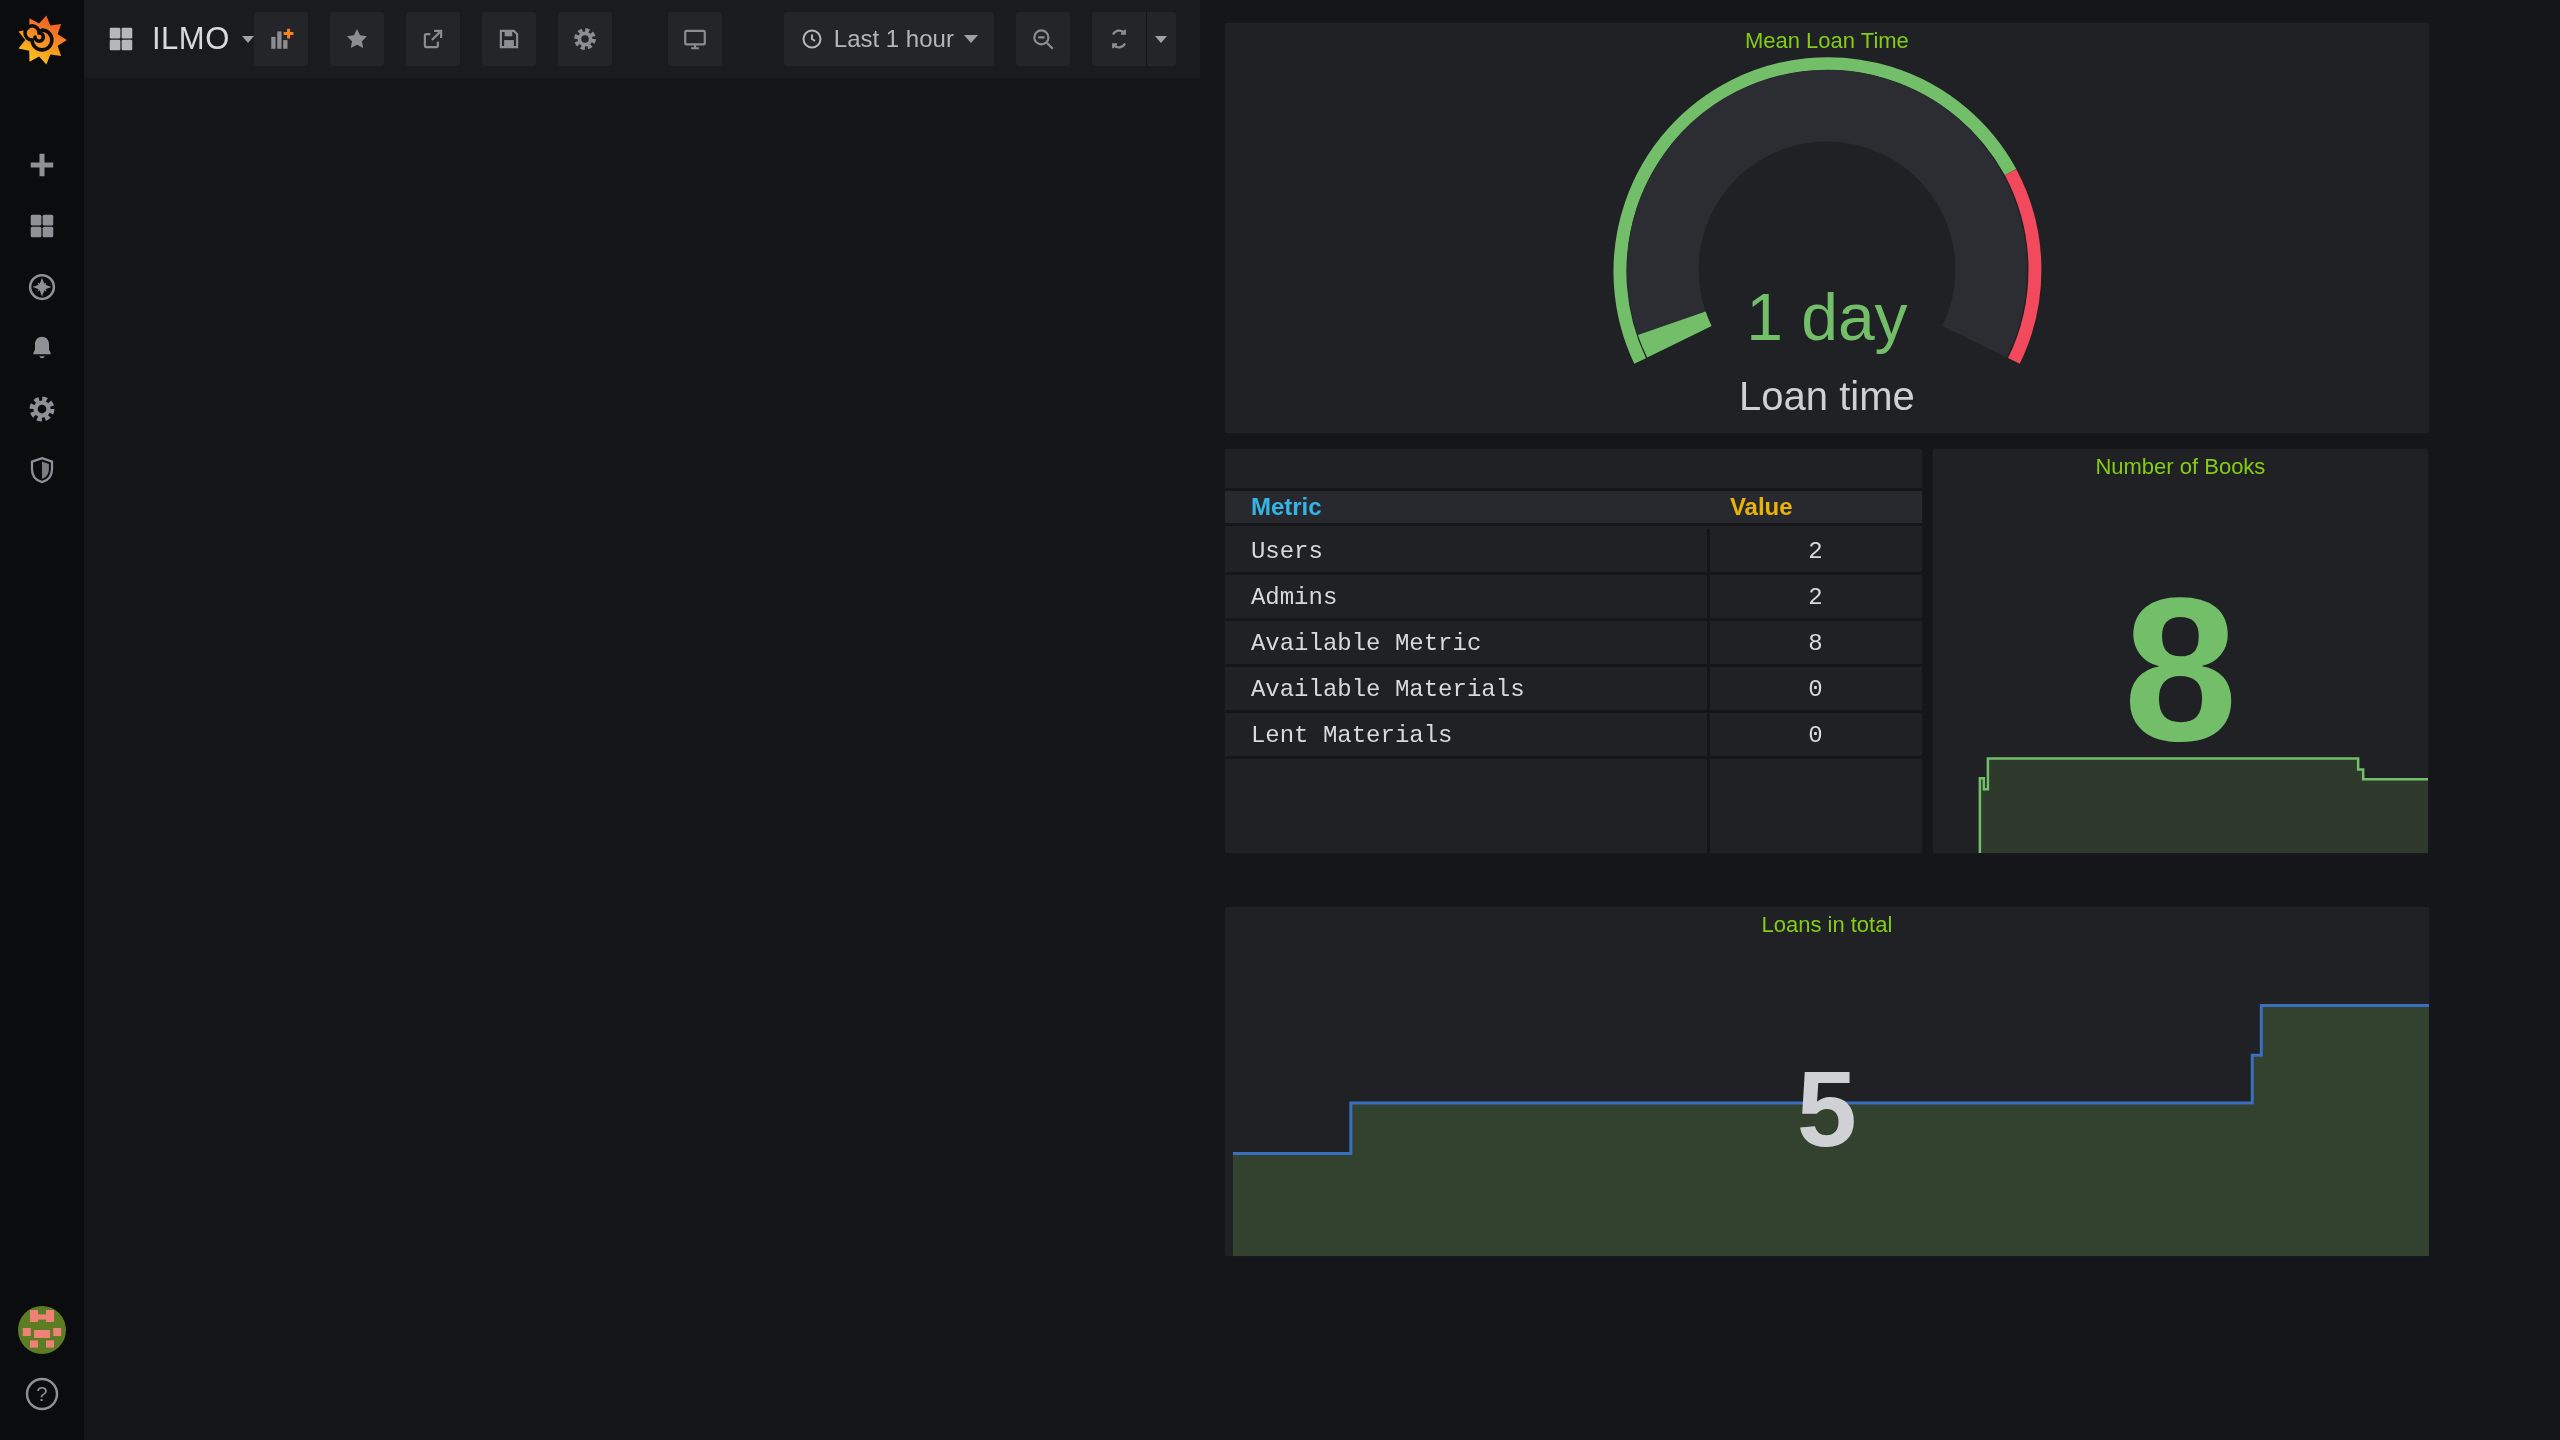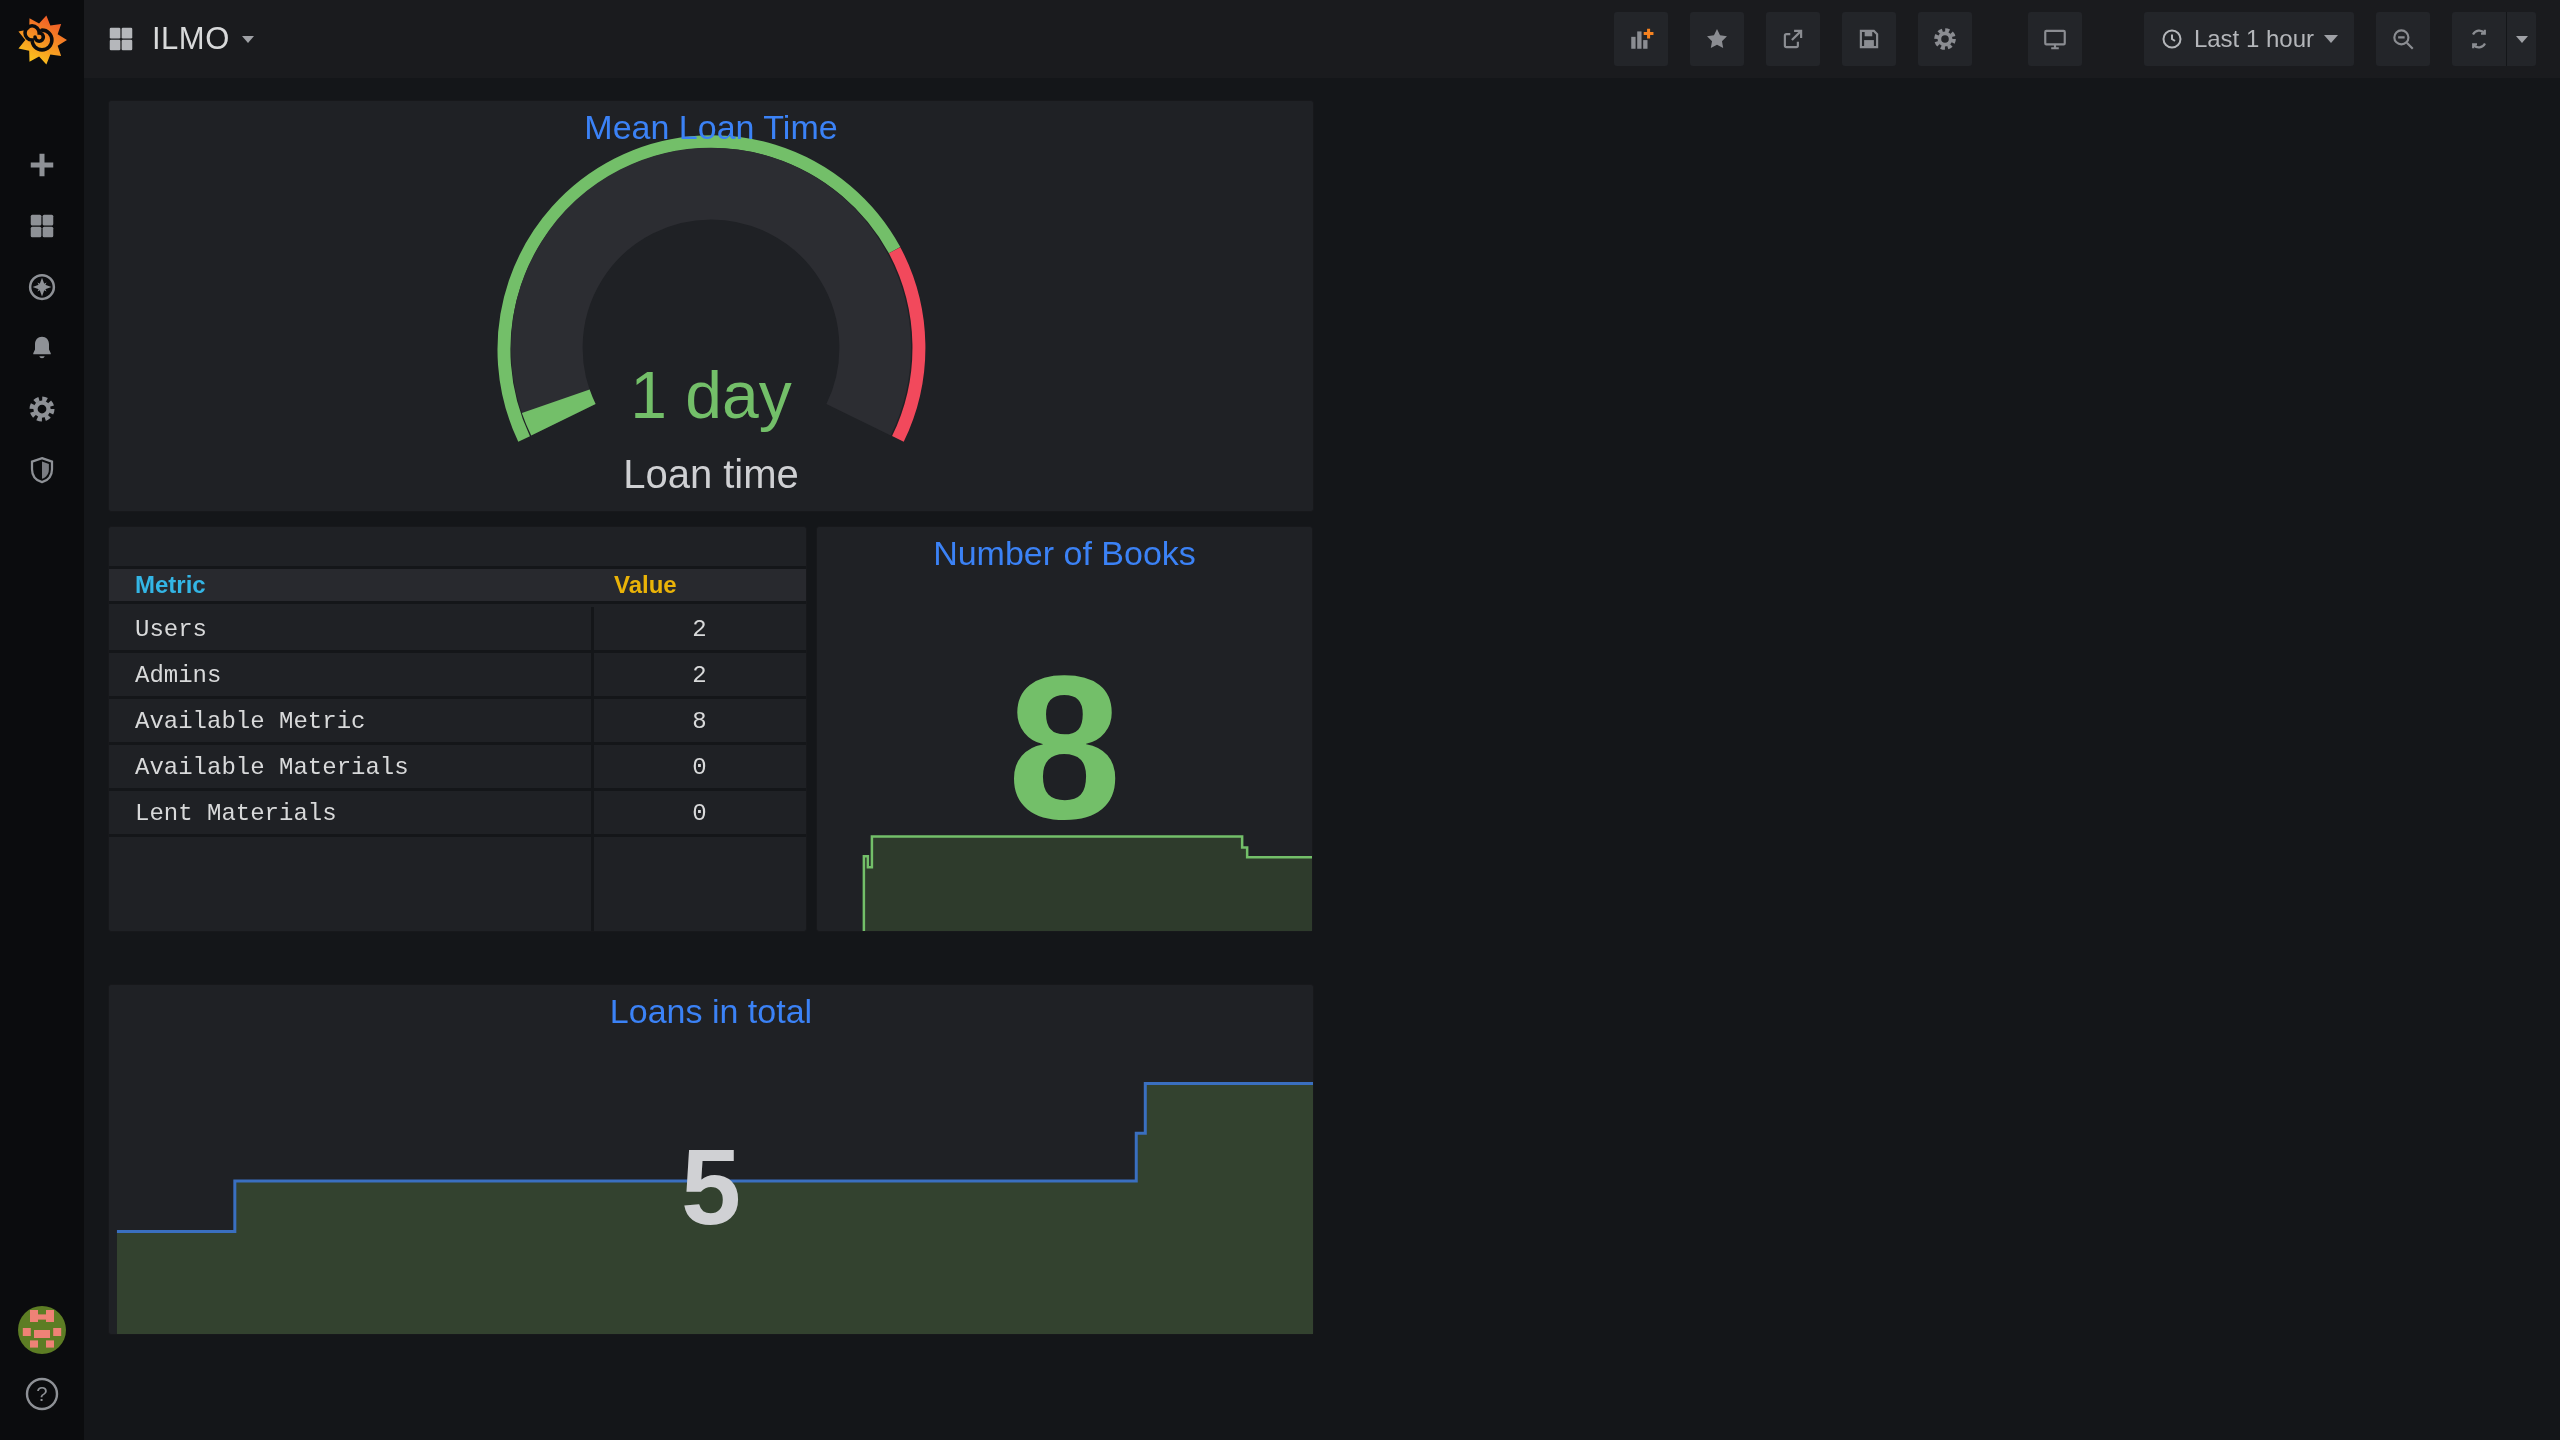--- a/index.html
+++ b/index.html
@@ -13,21 +13,21 @@
   .logo { width:54px; height:50px; margin-top:15px; cursor:pointer; }
   .side-icons { margin-top:84px; display:flex; flex-direction:column; gap:29px; align-items:center; }
   .side-btn { width:32px; height:32px; color:#8e9196; display:flex; align-items:center; justify-content:center; cursor:pointer; }
   .side-btn svg { width:30px; height:30px; }
   .side-bottom { margin-top:auto; display:flex; flex-direction:column; align-items:center; gap:22px; padding-bottom:28px; }
   .avatar { width:48px; height:48px; border-radius:50%; overflow:hidden; cursor:pointer; }
   .help-btn { width:36px; height:36px; color:#8e9196; cursor:pointer; }
   .help-btn svg { width:36px; height:36px; }
 
   
-  .main { flex:1; display:flex; flex-direction:column; }
+  .main { flex:1; display:flex; flex-direction:row; }
 
   .navbar { height:78px; background:#1a1b1e; display:flex; align-items:center;
             padding:0 24px 0 22px; flex-shrink:0; }
   .nav-left { display:flex; align-items:center; gap:16px; }
   .grid-icon { width:30px; height:30px; color:#b5b7bb; }
   .dash-title { font-size:31px; color:#d8d9da; letter-spacing:0.5px; cursor:pointer; display:flex; align-items:center; gap:12px; }
   .caret { width:0; height:0; border-left:7px solid transparent; border-right:7px solid transparent;
            border-top:8px solid #9fa1a6; display:inline-block; }
   .nav-right { margin-left:auto; display:flex; align-items:center; gap:22px;text-align:right; }
   .btn { height:54px; min-width:54px; background:#232529; border-radius:3px; color:#8b8d92;
@@ -38,22 +38,22 @@
   .gap-sm { width:12px; } .gap-md { width:18px; }
   .btn-group { display:flex; height:54px; background:#232529; border-radius:3px; }
   .btn-group .part { display:flex; align-items:center; justify-content:center; color:#8b8d92; cursor:pointer; }
   .btn-group .part.main-part { width:54px; }
   .btn-group .part.caret-part { width:30px; border-left:1px solid #141619; }
   .btn-group svg { width:24px; height:24px; }
 
   
   .dash { position:relative; flex:1; background:#141619; }
   .panel { position:absolute; background:#1f2125; border:1px solid #17181b; border-radius:3px; }
-  .panel-title { position:absolute; top:8px; left:0; right:0; height:36px; display:flex; align-items:center;
-                 justify-content:center; font-size:34px; color:#3b82f6; font-weight:500; cursor:pointer; z-index:3; }
+  .panel-title { position:absolute; top:0; left:0; right:0; height:36px; display:flex; align-items:center;
+                 justify-content:center; font-size:22px; color:#84cc16; font-weight:500; cursor:pointer; z-index:3; }
   #panel-gauge  { left:24px;  top:22px;  width:1206px; height:412px; }
   #panel-table  { left:24px;  top:448px; width:699px;  height:406px; }
   #panel-books  { left:732px; top:448px; width:497px;  height:406px; }
   #panel-loans  { left:24px;  top:872px; width:1206px; height:351px;margin-top:34px; }
 
   .chart-svg { position:absolute; left:0; top:0; width:100%; height:100%; }
 
   
   .gauge-value { position:absolute; left:0; right:0; top:253px; height:82px; line-height:82px;
                  text-align:center; font-size:66px; font-weight:normal; color:#73bf69; }

